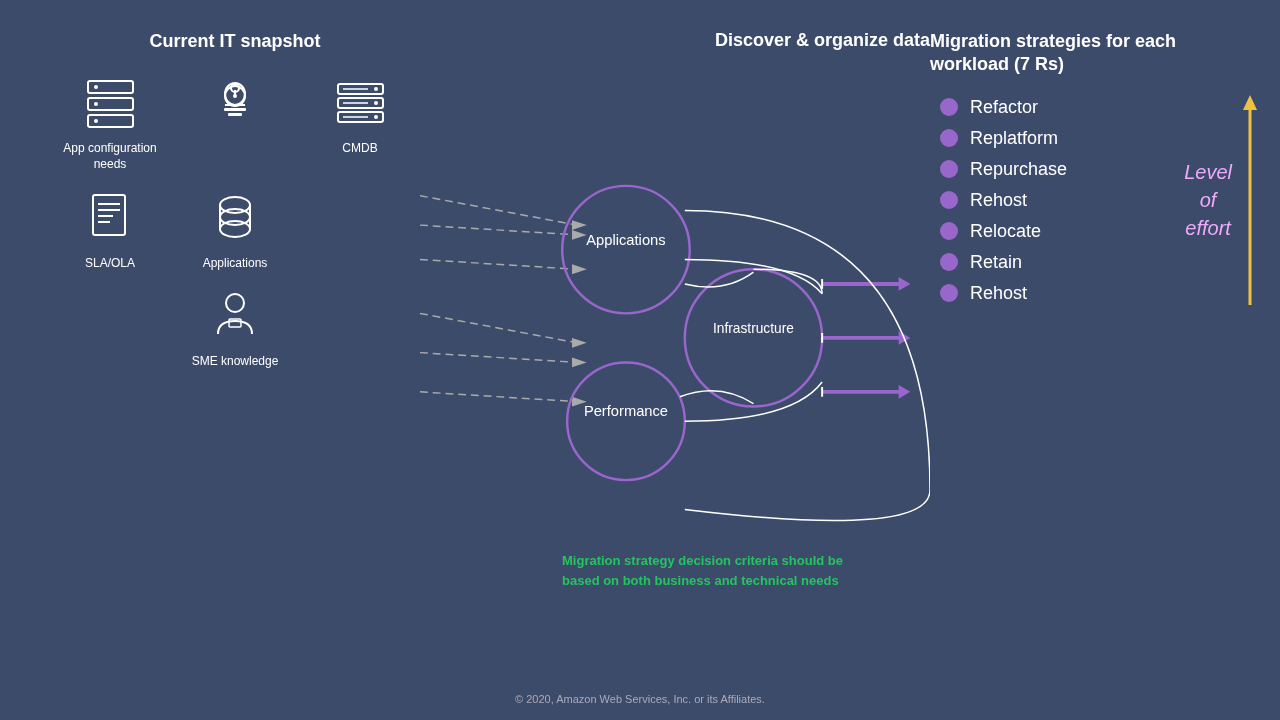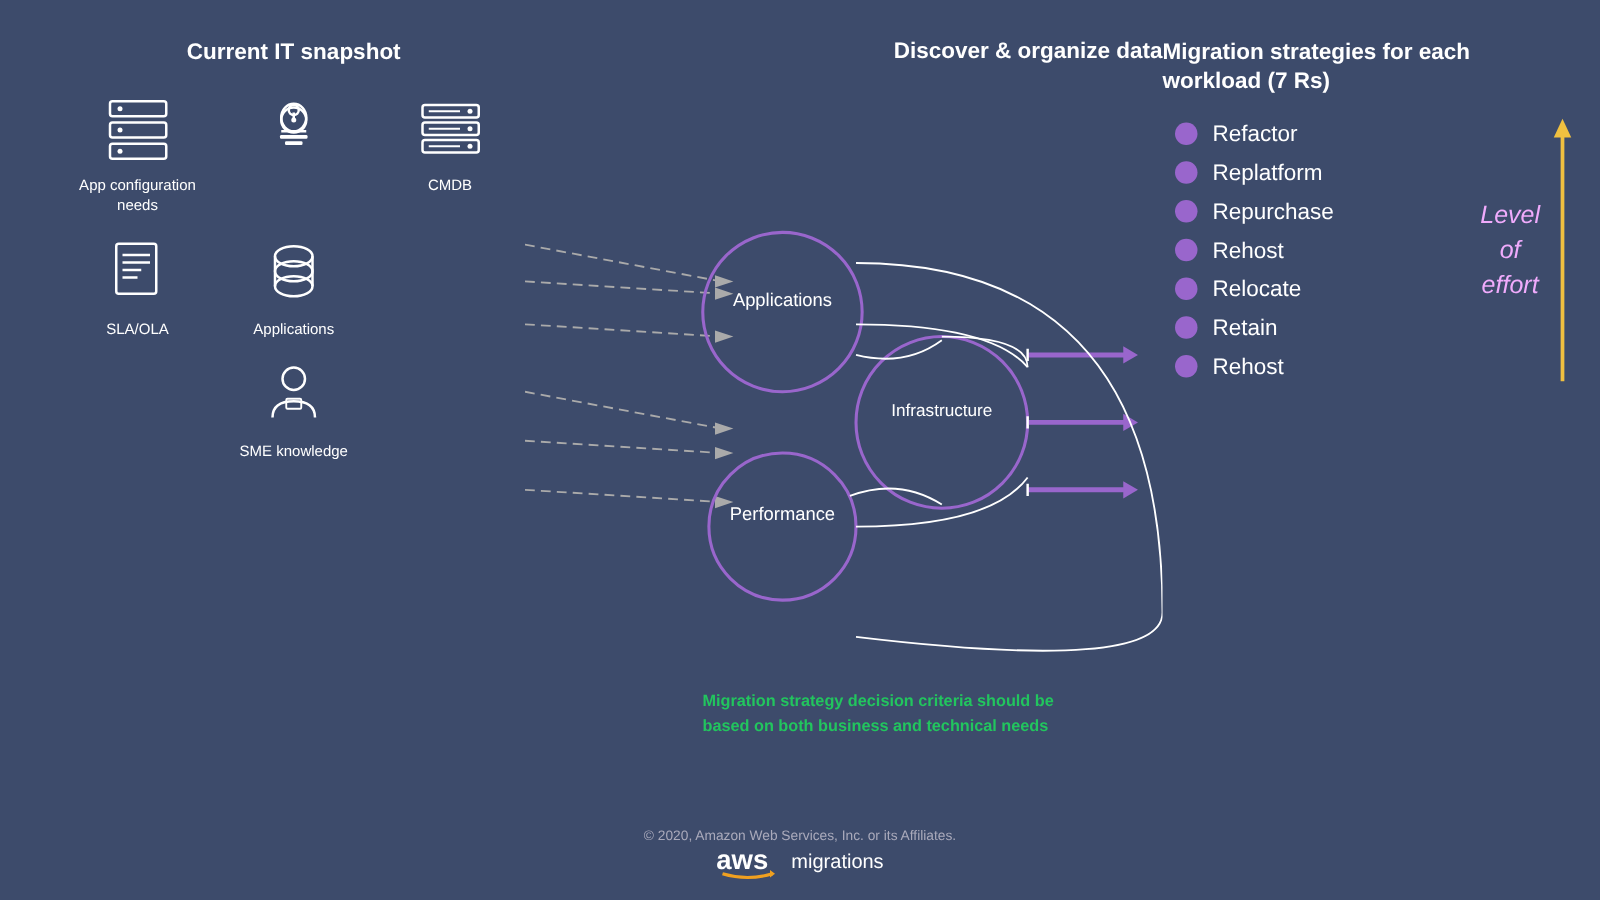--- a/index.html
+++ b/index.html
@@ -369,23 +369,15 @@
           <polygon points="3,20 10,5 17,20" fill="#f0c040"></polygon>
         </svg>
       </div>
     </div>
 
   </div>
 
   <div class="footer">
     <div class="copyright">© 2020, Amazon Web Services, Inc. or its Affiliates.</div>
 
-    <div class="aws-logo">
-      <svg width="50" height="30" viewBox="0 0 50 30">
-        <text x="0" y="20" font-size="22" font-weight="700" fill="white" font-family="Arial">aws</text>
-        <path d="M5,24 Q25,30 45,24" fill="none" stroke="#f0a020" stroke-width="2.5"></path>
-        <polygon points="43,21 47,24 43,27" fill="#f0a020"></polygon>
-      </svg>
-      <span style="font-size:16px; color:white; margin-left:5px;">migrations</span>
-    </div>
   </div>
 
 </div>
 
 </body></html>

